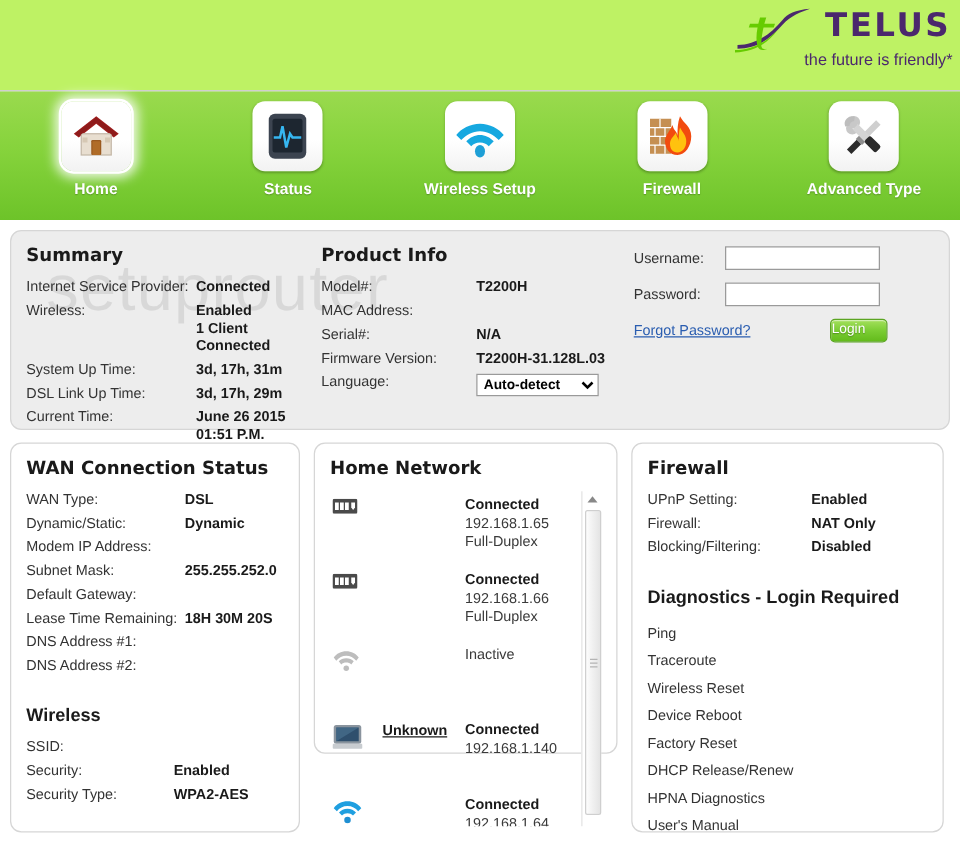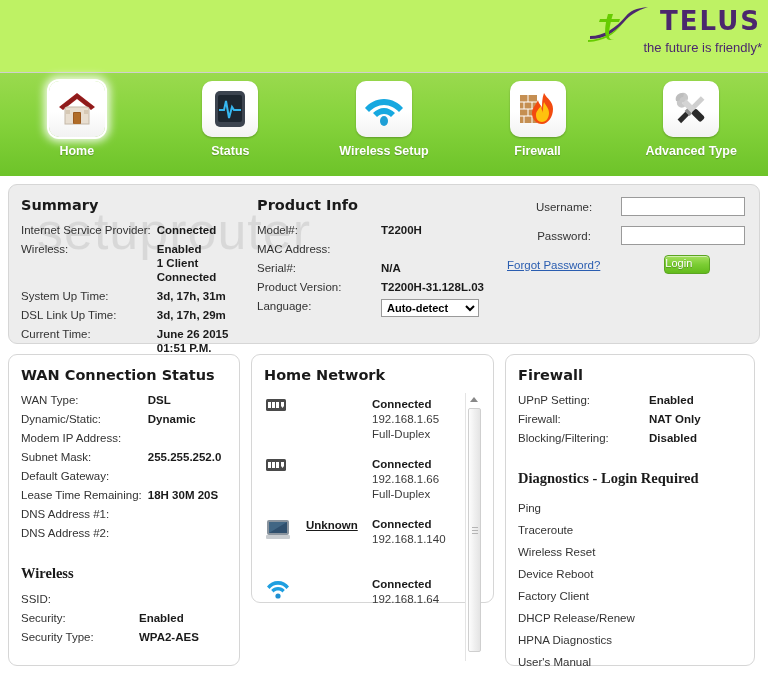--- a/index.html
+++ b/index.html
@@ -133,21 +133,21 @@
 
   h2.sec-title {
     margin: 0 0 10px 0;
     font-family: "DejaVu Sans", sans-serif;
     font-size: 14.5px;
     font-weight: bold;
     color: #1a1a1a;
   }
   h3.sub-title {
     margin: 20px 0 10px 0;
-    font-family: Liberation Serif, serif;
+    font-family: Liberation Sans, sans-serif;
     font-size: 14.5px;
     font-weight: bold;
     color: #1a1a1a;
   }
 
   .col-summary {
     position: absolute;
     left: 12px;
     top: 12px;
     width: 232px;
@@ -200,24 +200,23 @@
     color: #111111;
     line-height: 16px;
     margin-bottom: 16px;
   }
   .login-row {
     display: flex;
     align-items: center;
     margin-bottom: 10px;
   }
   .login-row label {
-    width: 114px;
+    width: 73px;
     font-size: 11.5px;
     color: #333;
-    text-align: center;
   }
   .login-row input {
     width: 118px;
     height: 15px;
     border: 1px solid #9a9a9a;
     background: #ffffff;
     font-family: "Liberation Sans", sans-serif;
     font-size: 11px;
     padding: 1px 2px;
   }
@@ -537,21 +536,21 @@
       </tr>
       <tr>
         <td class="k w-118">MAC Address:</td>
         <td class="v"></td>
       </tr>
       <tr>
         <td class="k w-118">Serial#:</td>
         <td class="v">N/A</td>
       </tr>
       <tr>
-        <td class="k w-118">Product Version:</td>
+        <td class="k w-118">Firmware Version:</td>
         <td class="v">T2200H-31.128L.03</td>
       </tr>
       <tr>
         <td class="k w-118">Language:</td>
         <td>
           <select class="lang">
             <option>Auto-detect</option>
           </select>
         </td>
       </tr>
@@ -670,20 +669,35 @@
             </svg>
           </div>
           <div class="hn-name"></div>
           <div class="hn-info">
             <div class="hn-status">Connected</div>
             <div class="hn-ip">192.168.1.66</div>
             <div class="hn-duplex">Full-Duplex</div>
           </div>
         </div>
 
+        <div class="hn-row">
+          <div class="hn-icon">
+            <svg width="22" height="18" viewBox="0 0 22 18">
+              <path d="M11 2 C15 2 19 4 21 7 L19 9.5 C17 7 14 5.5 11 5.5 C8 5.5 5 7 3 9.5 L1 7 C3 4 7 2 11 2 Z" fill="#bdbdbd"></path>
+              <path d="M11 7.5 C13.5 7.5 15.5 8.5 17 10 L15 12.5 C14 11.5 12.5 11 11 11 C9.5 11 8 11.5 7 12.5 L5 10 C6.5 8.5 8.5 7.5 11 7.5 Z" fill="#bdbdbd"></path>
+              <circle cx="11" cy="15.5" r="2.2" fill="#bdbdbd"></circle>
+            </svg>
+          </div>
+          <div class="hn-name"></div>
+          <div class="hn-info">
+            <div class="hn-status inactive">Inactive</div>
+            <div class="hn-ip"></div>
+            <div class="hn-duplex"></div>
+          </div>
+        </div>
 
         <div class="hn-row">
           <div class="hn-icon">
             <svg width="24" height="21" viewBox="0 0 24 21">
               <rect x="1" y="1" width="22" height="15" rx="2" fill="#8a949e"></rect>
               <rect x="3" y="3" width="18" height="11" fill="#2f4f6d"></rect>
               <path d="M3 3 L21 3 L3 14 Z" fill="#49708f" opacity="0.7"></path>
               <rect x="0" y="16" width="24" height="4" rx="1" fill="#c8ccd0"></rect>
             </svg>
           </div>
@@ -748,19 +762,19 @@
       </tr>
     </tbody>
       </table>
 
     <h3 class="sub-title">Diagnostics - Login Required</h3>
     <div class="diag-list">
       <div class="diag-item">Ping</div>
       <div class="diag-item">Traceroute</div>
       <div class="diag-item">Wireless Reset</div>
       <div class="diag-item">Device Reboot</div>
-      <div class="diag-item">Factory Client</div>
+      <div class="diag-item">Factory Reset</div>
       <div class="diag-item">DHCP Release/Renew</div>
       <div class="diag-item">HPNA Diagnostics</div>
       <div class="diag-item">User's Manual</div>
     </div>
   </div>
 </div>
 
 </body></html>

